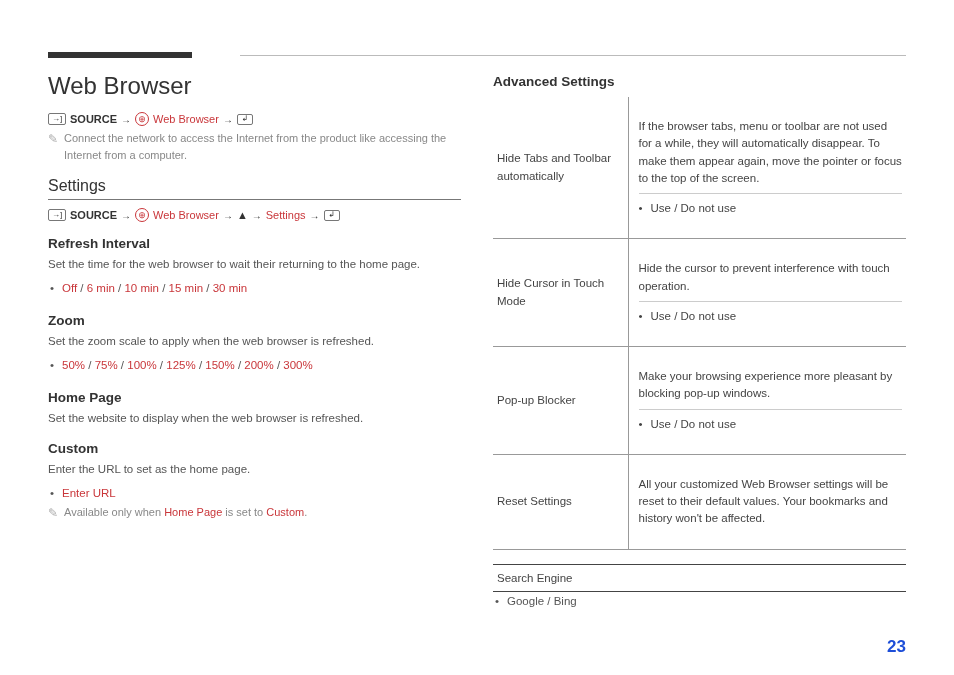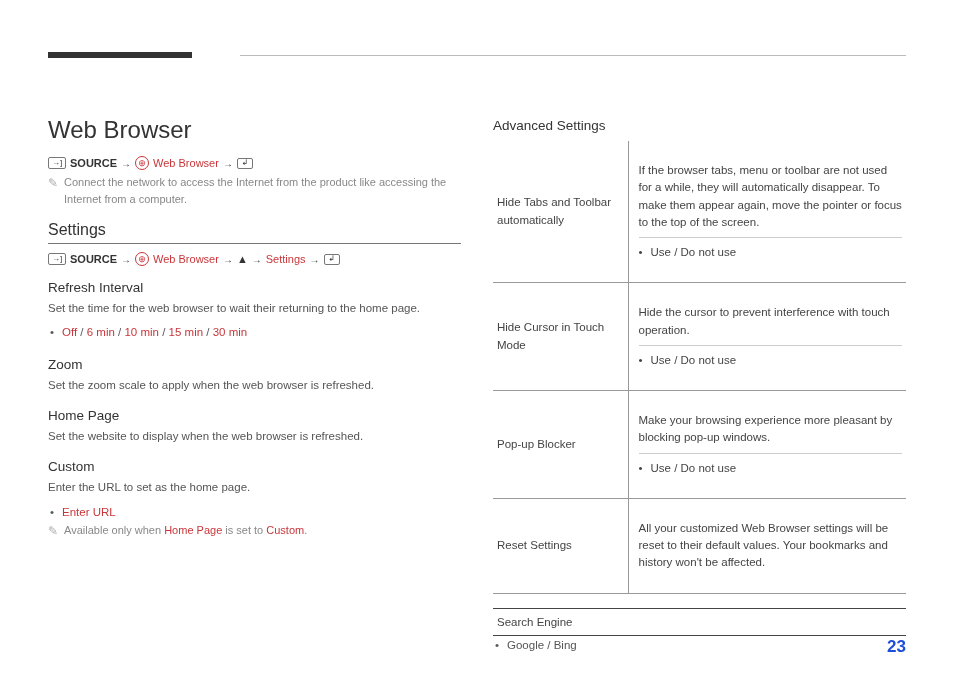--- a/index.html
+++ b/index.html
@@ -24,21 +24,21 @@
     position: absolute;
     top: 55px;
     left: 240px;
     right: 48px;
     height: 1px;
     background: #bbb;
   }
   .columns {
     display: flex;
     gap: 32px;
-    margin-top: 76px;
+    margin-top: 32px;
   }
   .col {
     flex: 1;
     min-width: 0;
   }
   h1 {
     font-size: 24px;
     font-weight: 400;
     color: #333;
     margin-bottom: 12px;
@@ -47,21 +47,21 @@
     font-size: 16px;
     font-weight: 400;
     color: #333;
     border-bottom: 1px solid #777;
     padding-bottom: 4px;
     margin-top: 14px;
     margin-bottom: 8px;
   }
   h3 {
     font-size: 13.5px;
-    font-weight: 400;
+    font-weight: 700;
     color: #333;
     margin-top: 14px;
     margin-bottom: 5px;
   }
   .desc {
     font-size: 11.5px;
     color: #555;
     line-height: 1.5;
     margin-bottom: 6px;
   }
@@ -240,20 +240,31 @@
       <span class="opt">Off</span><span class="opt-sep"> / </span>
       <span class="opt">6 min</span><span class="opt-sep"> / </span>
       <span class="opt">10 min</span><span class="opt-sep"> / </span>
       <span class="opt">15 min</span><span class="opt-sep"> / </span>
       <span class="opt">30 min</span>
     </li>
       </ul>
 
     <h3>Zoom</h3>
     <div class="desc">Set the zoom scale to apply when the web browser is refreshed.</div>
+    <ul class="bul">
+        <li>
+      <span class="opt">50%</span><span class="opt-sep"> / </span>
+      <span class="opt">75%</span><span class="opt-sep"> / </span>
+      <span class="opt">100%</span><span class="opt-sep"> / </span>
+      <span class="opt">125%</span><span class="opt-sep"> / </span>
+      <span class="opt">150%</span><span class="opt-sep"> / </span>
+      <span class="opt">200%</span><span class="opt-sep"> / </span>
+      <span class="opt">300%</span>
+    </li>
+      </ul>
 
     <h3>Home Page</h3>
     <div class="desc">Set the website to display when the web browser is refreshed.</div>
 
     <h3>Custom</h3>
     <div class="desc">Enter the URL to set as the home page.</div>
     <ul class="bul">
         <li>
       <span class="opt">Enter URL</span>
     </li>

